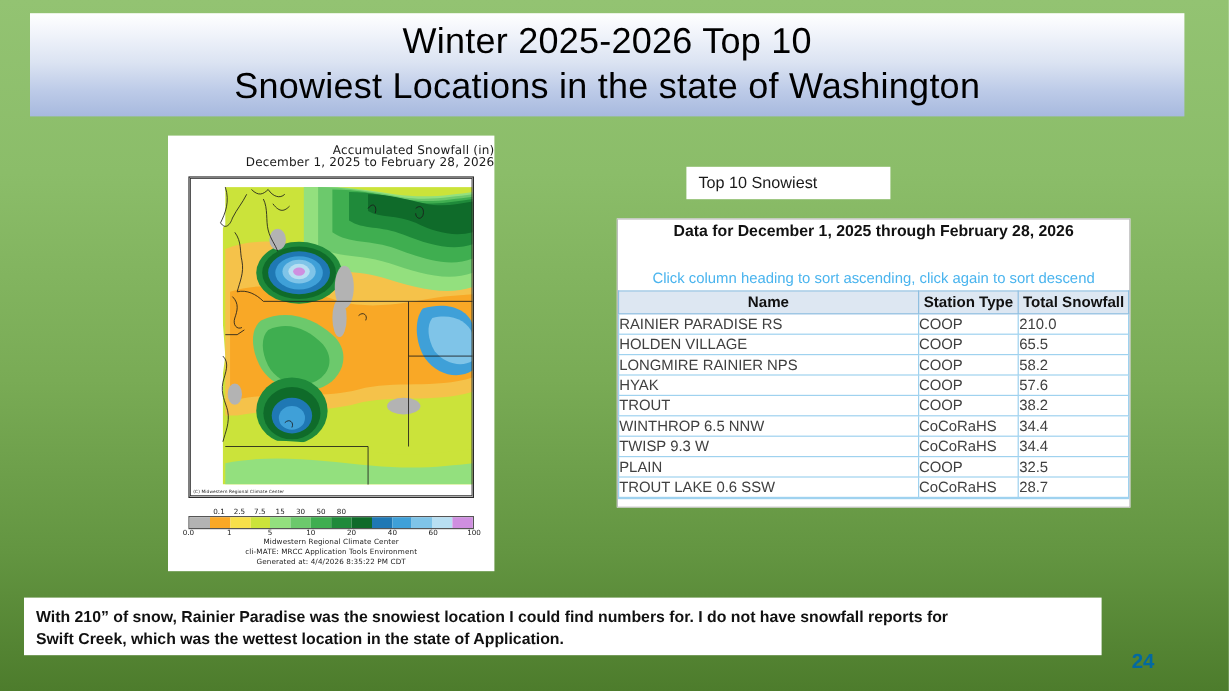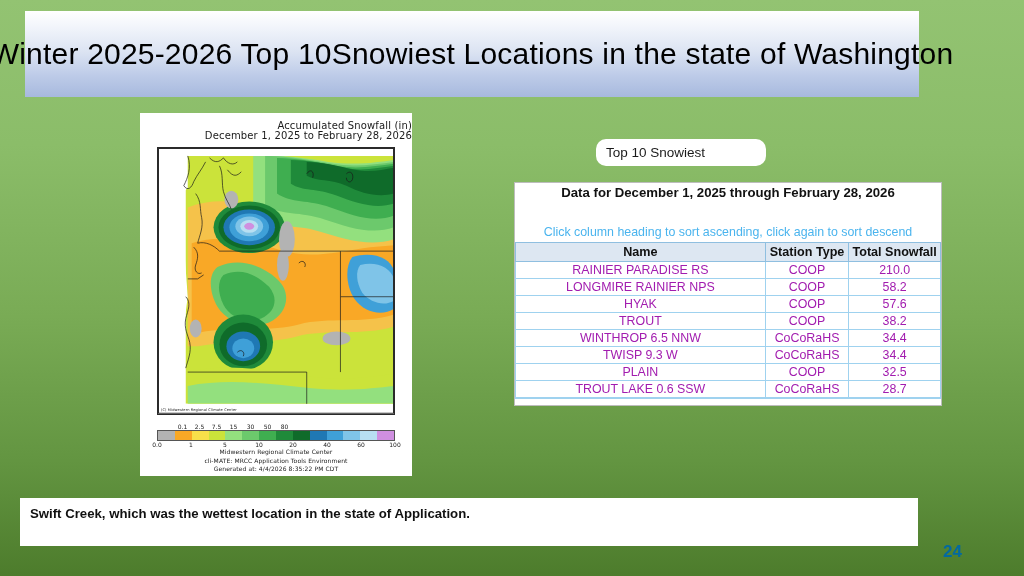--- a/index.html
+++ b/index.html
@@ -10,23 +10,24 @@
   }
   body {
     position: relative;
     background: linear-gradient(to bottom, #93c372 0%, #8bbd69 25%, #79ab55 55%, #639541 80%, #4d7c2c 100%);
   }
 
   
   #title-banner {
     position: absolute;
     left: 25px; top: 11px;
-    width: 894px; height: 86px;
+    width: 962px; height: 86px;
     background: linear-gradient(to bottom, #ffffff 0%, #f2f5fb 18%, #dbe3f2 48%, #bdcbe8 75%, #a7b9de 100%);
     display: flex;
+    flex-direction: column;
     align-items: center;
     justify-content: center;
   }
   .title-line {
     color: #000;
     font-weight: 400;
     letter-spacing: 0.2px;
     text-align: center;
     white-space: nowrap;
   }
@@ -101,27 +102,26 @@
     font-family: "DejaVu Sans", sans-serif;
     font-size: 6px;
     line-height: 8.5px;
     color: #222;
     letter-spacing: 0.1px;
   }
 
   
   #top10-box {
     position: absolute;
-    left: 596px; top: 139px;
+    left: 572px; top: 139px;
     width: 170px; height: 27px;
     background: #ffffff;
     display: flex;
     align-items: center;
     padding-left: 10px;
-    border-radius: 10px;
   }
   #top10-label { font-size: 13.5px; color: #1a1a1a; }
 
   
   #data-table-wrap {
     position: absolute;
     left: 514px; top: 182px;
     width: 428px;
     background: #ffffff;
     border: 1px solid #bdbdbd;
@@ -160,23 +160,22 @@
     color: #111;
     padding: 2px 0;
     text-align: center;
     white-space: nowrap;
   }
   table.snow-table td {
     border-bottom: 1px solid #9fd2ef;
     border-left: 1px solid #9fd2ef;
     border-right: 1px solid #9fd2ef;
     font-size: 12.4px;
-    color: #a21caf;
+    color: #404040;
     padding: 1px 0;
-    text-align: center;
     white-space: nowrap;
     background: #ffffff;
   }
   col.c-name { width: 248px; }
   col.c-type { width: 83px; }
   col.c-snow { width: 91px; }
   #table-bottom-pad { height: 7px; background: #ffffff; border-top: 1px solid #9fd2ef; }
 
   
   #caption-box {
@@ -356,20 +355,25 @@
         <th>Total Snowfall</th>
       </tr>
     </thead>
     <tbody id="table-body">
         <tr>
           <td>RAINIER PARADISE RS</td>
           <td>COOP</td>
           <td>210.0</td>
         </tr>
         <tr>
+          <td>HOLDEN VILLAGE</td>
+          <td>COOP</td>
+          <td>65.5</td>
+        </tr>
+        <tr>
           <td>LONGMIRE RAINIER NPS</td>
           <td>COOP</td>
           <td>58.2</td>
         </tr>
         <tr>
           <td>HYAK</td>
           <td>COOP</td>
           <td>57.6</td>
         </tr>
         <tr>
@@ -396,16 +400,17 @@
           <td>TROUT LAKE 0.6 SSW</td>
           <td>CoCoRaHS</td>
           <td>28.7</td>
         </tr>
       </tbody>
   </table>
   <div id="table-bottom-pad"></div>
 </div>
 
 <div id="caption-box">
+  <div class="caption-line">With 210” of snow, Rainier Paradise was the snowiest location I could find numbers for.  I do not  have snowfall reports for</div>
   <div class="caption-line">Swift Creek, which was the wettest location in the state of Application.</div>
 </div>
 
 <div id="page-number">24</div>
 
 </body></html>

